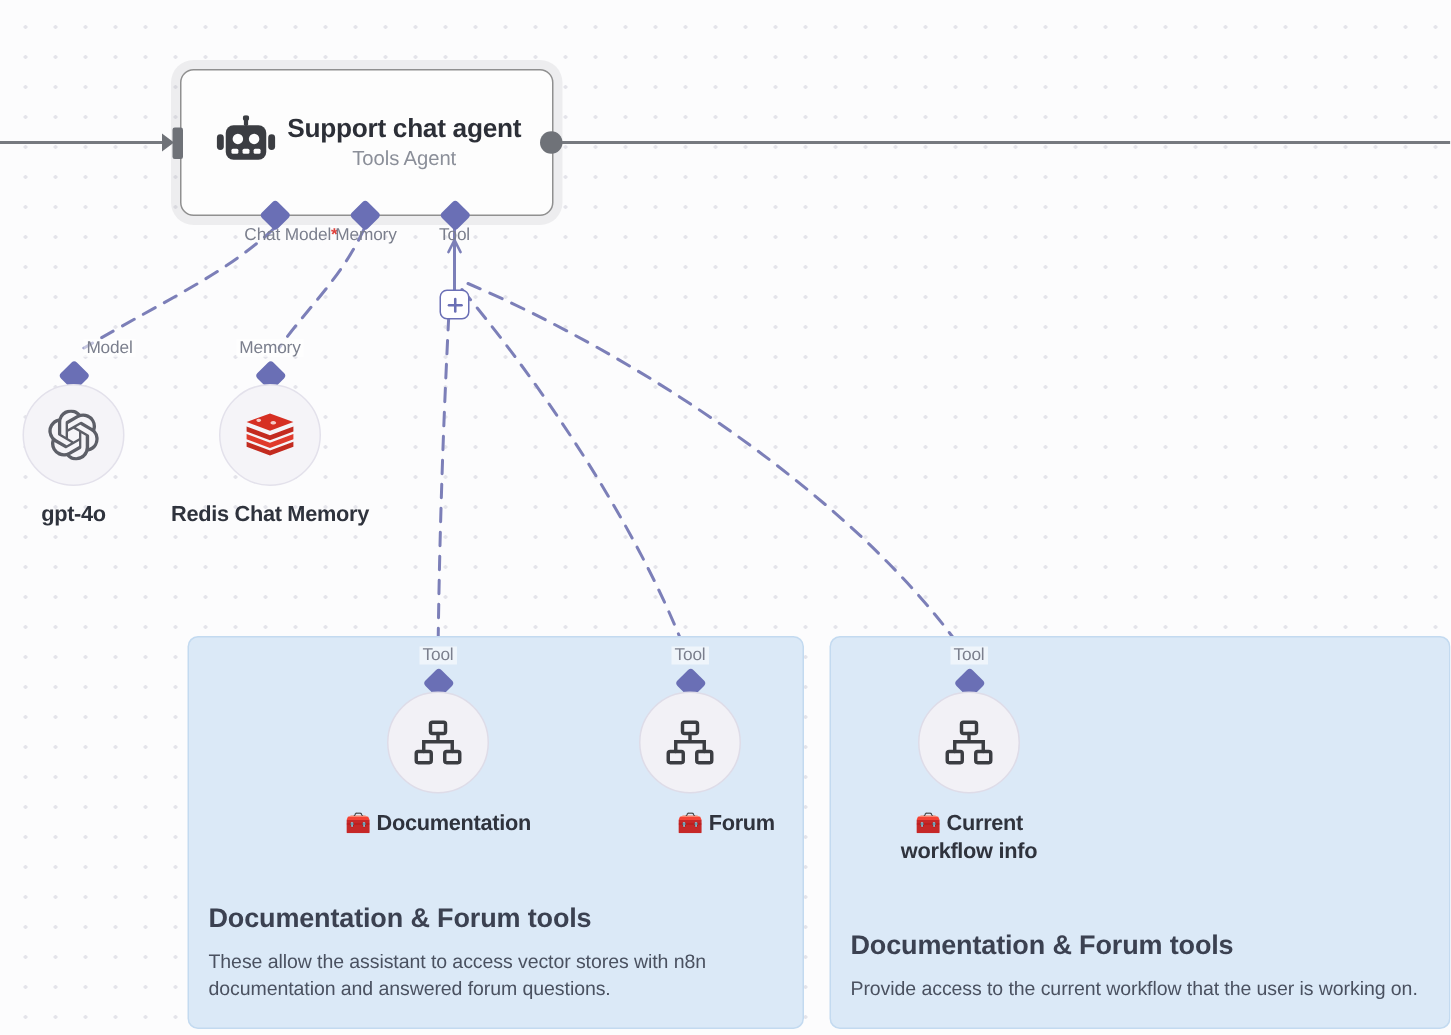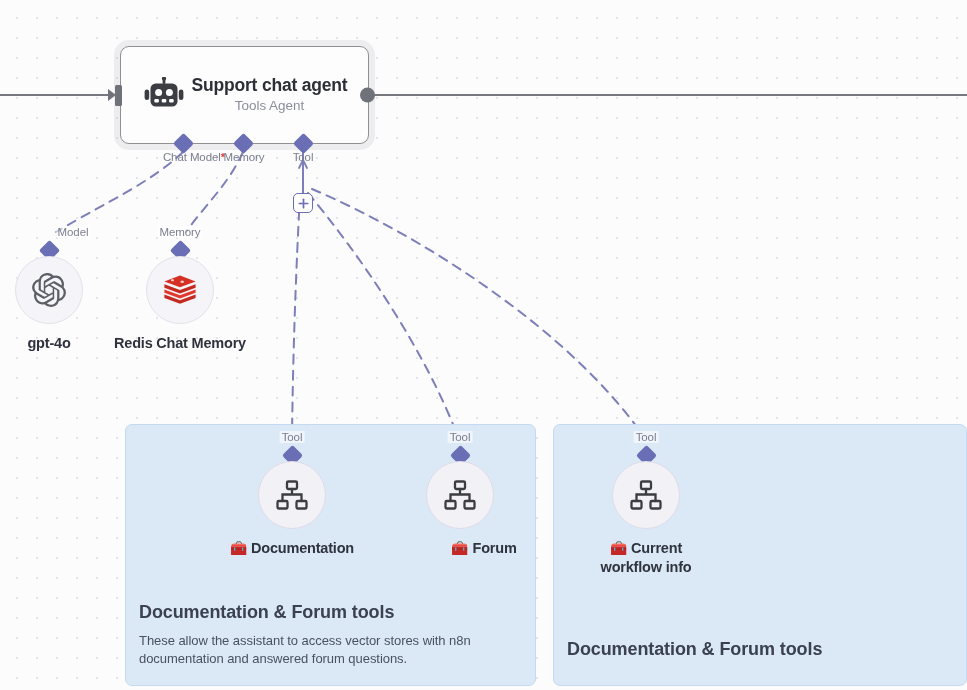--- a/index.html
+++ b/index.html
@@ -217,20 +217,21 @@
   <div class="sticky" style="left:125px; top:424px; width:411px; height:262px;">
     <div class="sticky-body">
       <div class="sticky-title">Documentation &amp; Forum tools</div>
       <div class="sticky-text">These allow the assistant to access vector stores with n8n documentation and answered forum questions.</div>
     </div>
   </div>
 
   <div class="sticky" style="left:553px; top:424px; width:414px; height:262px;">
     <div class="sticky-body">
       <div class="sticky-title">Documentation &amp; Forum tools</div>
+      <div class="sticky-text">Provide access to the current workflow that the user is working on.</div>
     </div>
   </div>
 
   <div class="agent-node">
 
     <div class="node-input">
       <span class="arrow"></span>
       <span class="bar"></span>
     </div>
 

